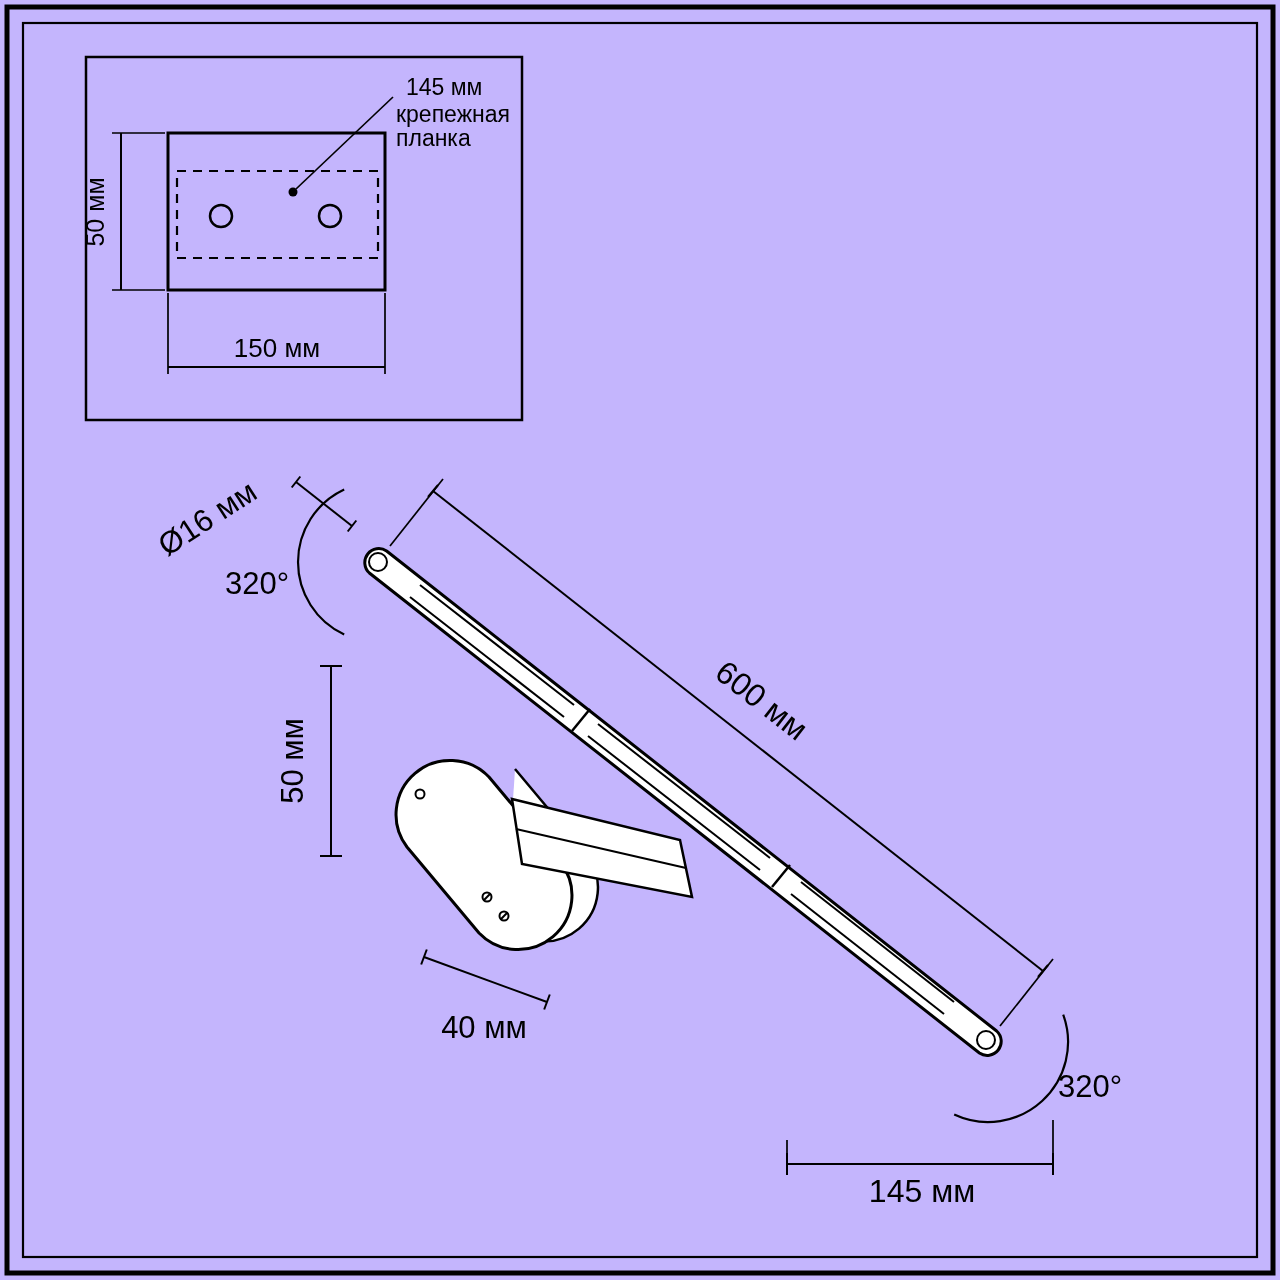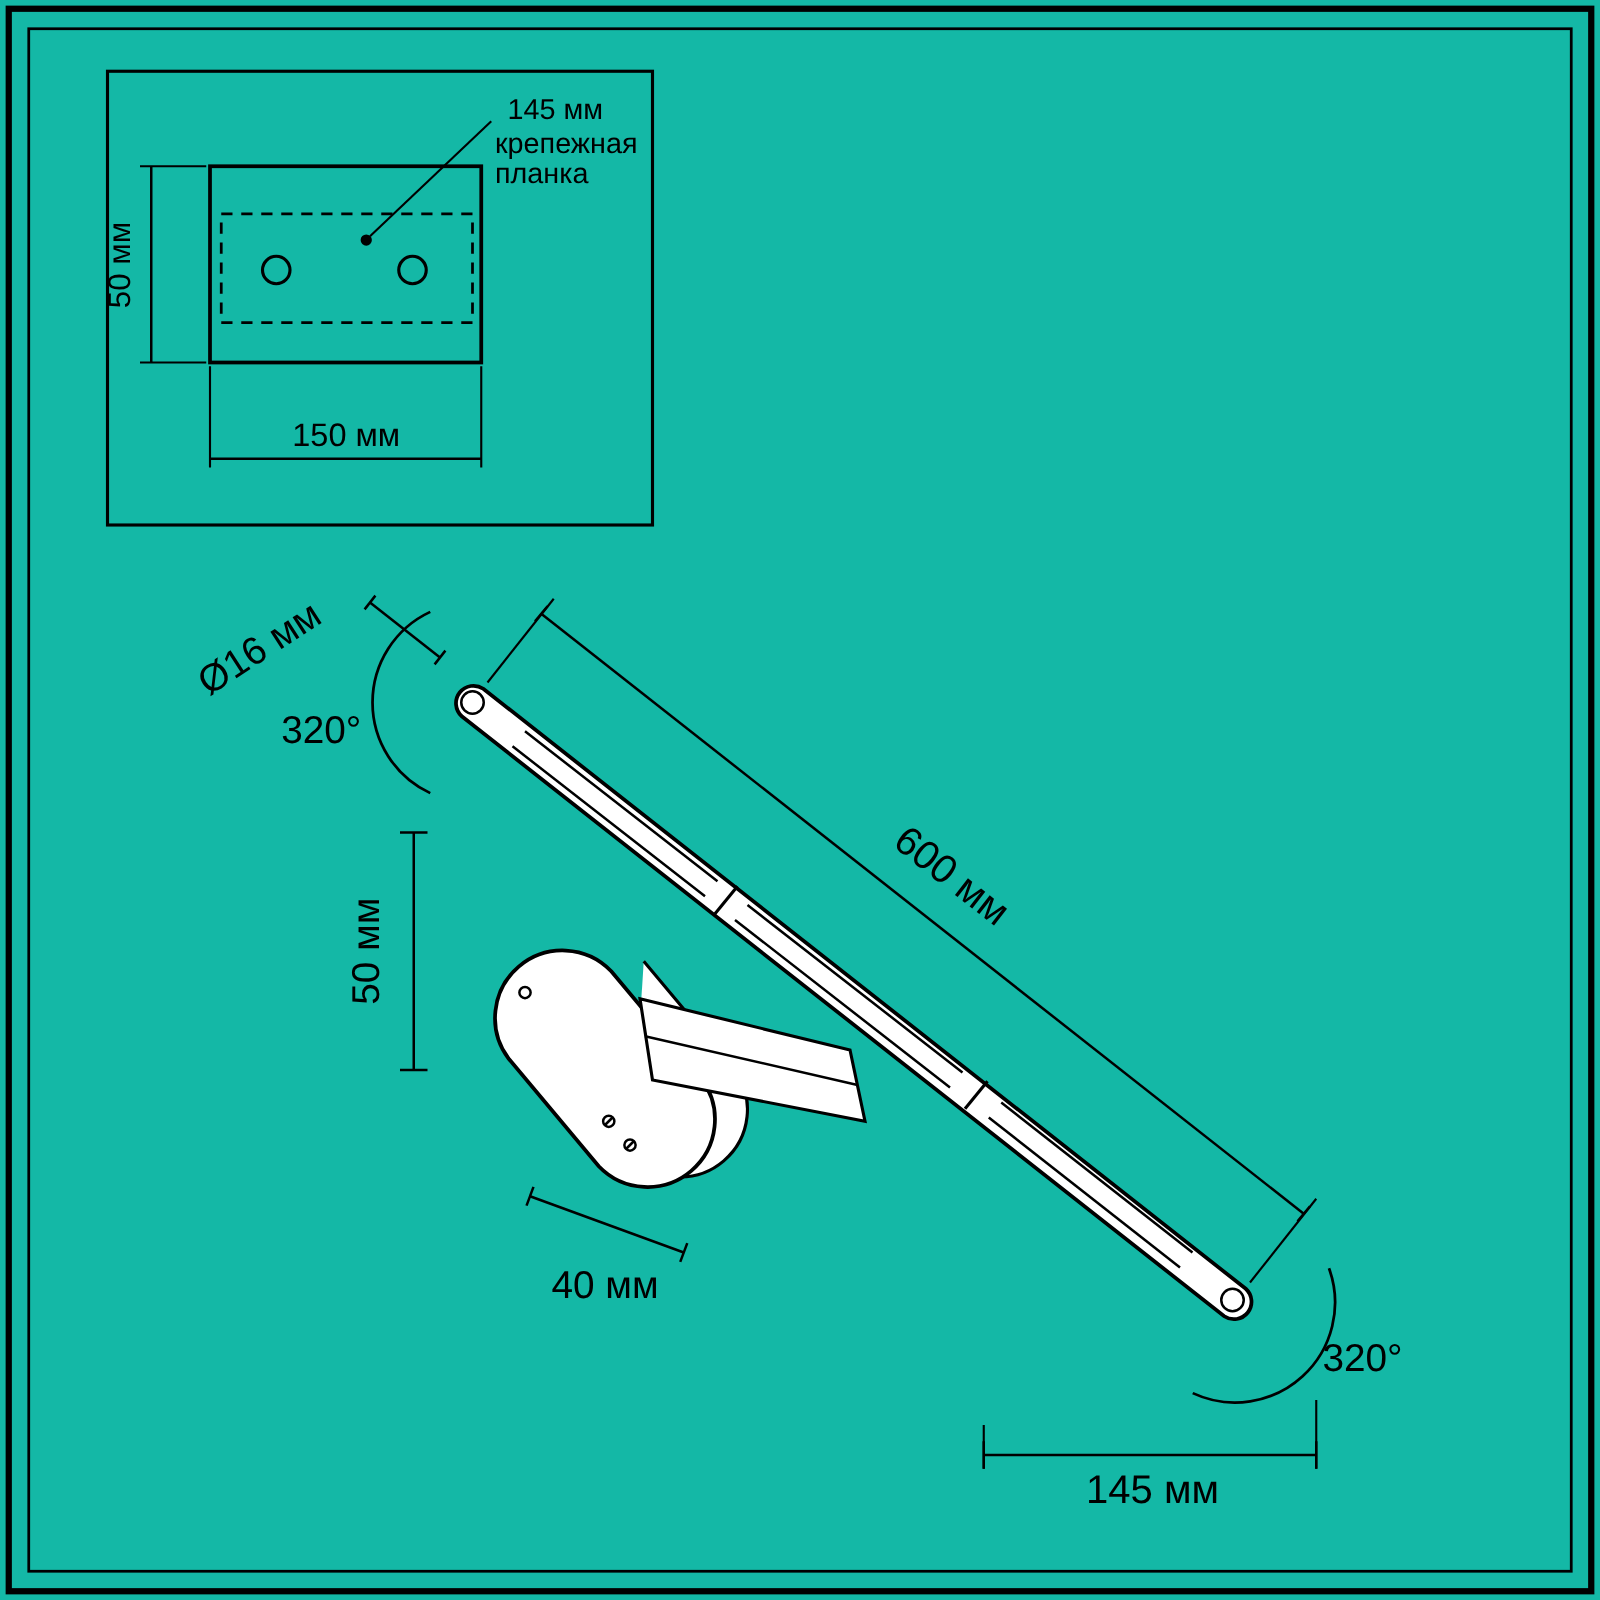--- a/index.html
+++ b/index.html
@@ -1,18 +1,18 @@
 <!DOCTYPE html>
 <html><head>
 <meta charset="utf-8">
 <style>
   html,body{margin:0;padding:0;background:#e8e8e8;}
   .page{
     width:1280px;height:1280px;
-    background:#14b8a6;
+    background:#c4b5fd;
     position:relative;
     margin:0 auto;
     font-family:"Liberation Sans","DejaVu Sans",sans-serif;
   }
   svg{display:block;}
   svg text{
     font-family:"Liberation Sans","DejaVu Sans",sans-serif;
     fill:#000;
   }
   .t23{font-size:23px;}

